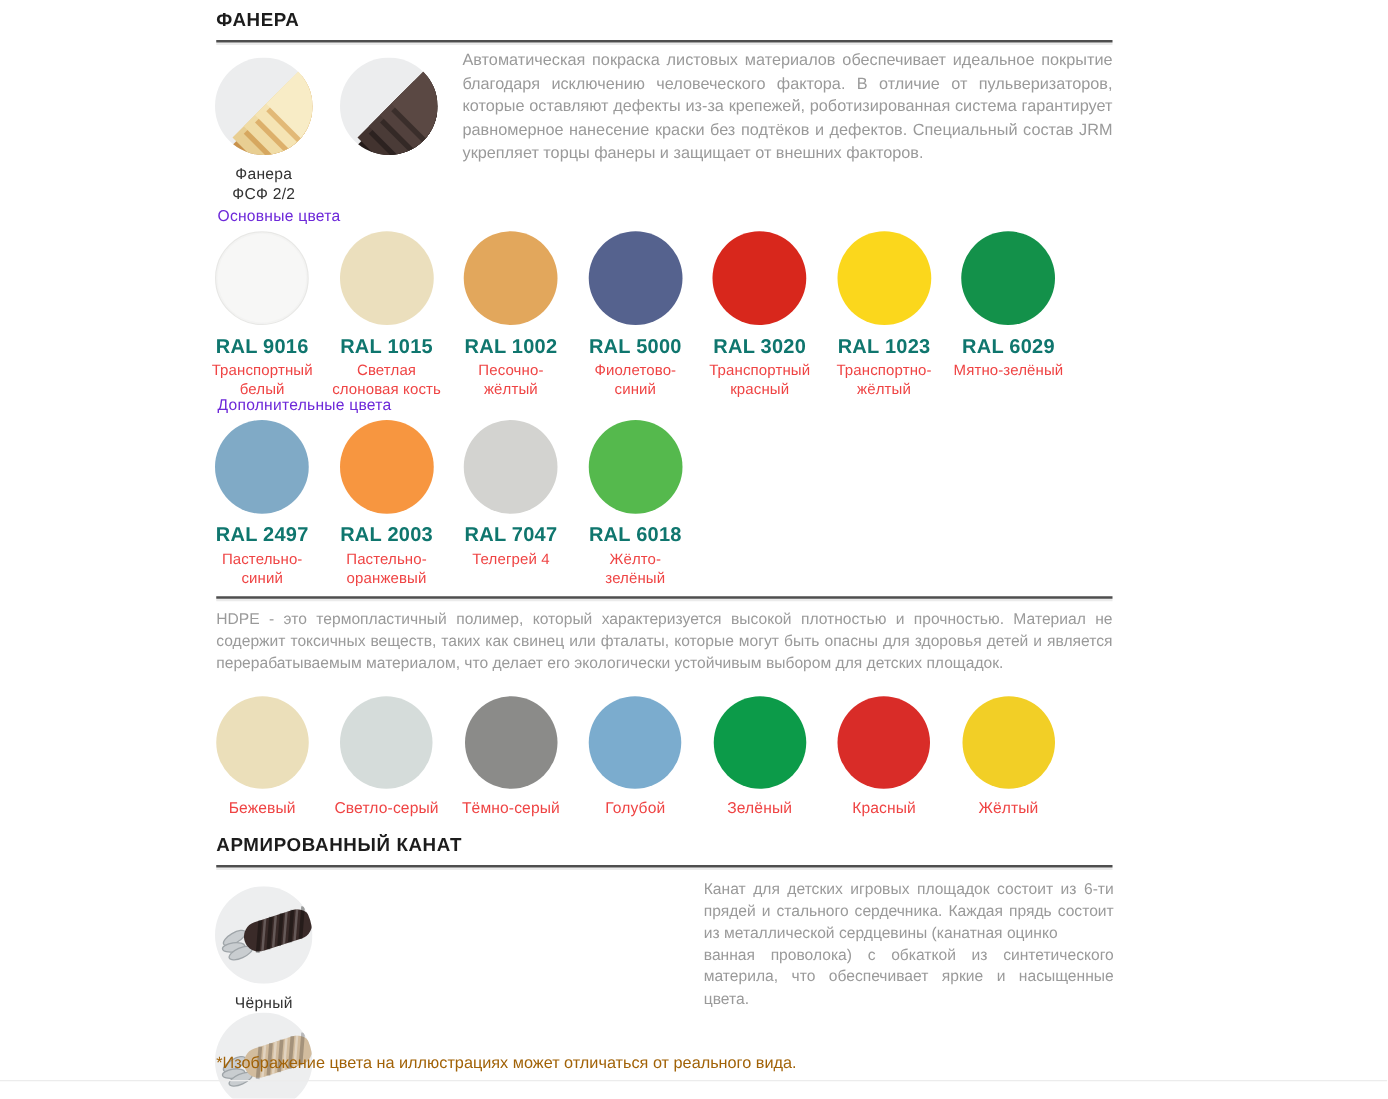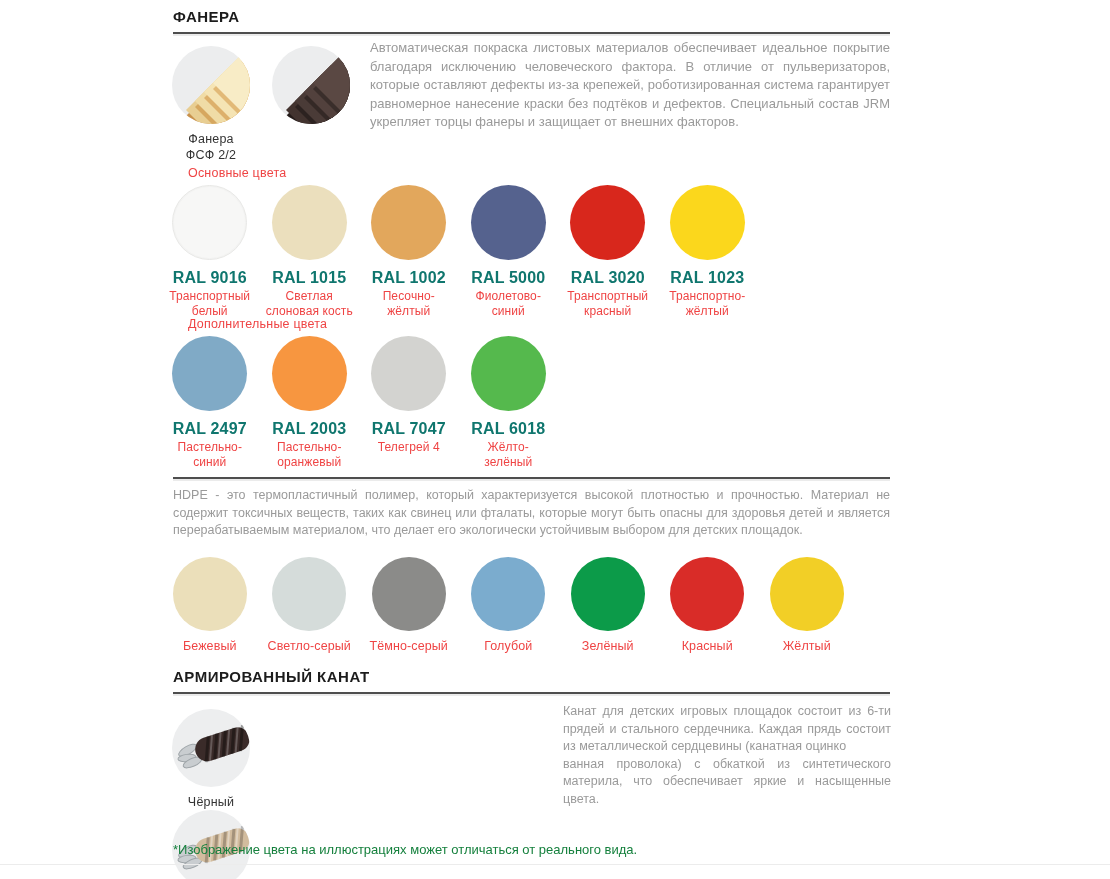--- a/index.html
+++ b/index.html
@@ -6,33 +6,33 @@
   .page{
     position:relative;width:1110px;height:879px;background:#ffffff;overflow:hidden;
     font-family:"Liberation Sans", sans-serif;color:#1e1e1e;
   }
   .sec{position:absolute;left:173px;width:717px;}
   .sec-title{font-size:15px;font-weight:bold;letter-spacing:.5px;color:#1c1c1c;}
   .rule{height:2px;background:#4e4e4e;box-shadow:0 2px 0 rgba(0,0,0,.08);margin-top:7px;}
   .desc{
     font-size:13px;line-height:18.5px;color:#9a9a9a;text-align:justify;margin:0;
   }
-  .group-label{position:absolute;left:15px;font-size:12.5px;color:#ef4444;letter-spacing:.2px;}
+  .group-label{position:absolute;left:1px;font-size:12.5px;color:#6d28d9;letter-spacing:.2px;}
   .row{position:absolute;display:flex;}
   .citem{width:99.5px;text-align:center;flex:0 0 auto;}
   .pitem{width:100px;text-align:center;flex:0 0 auto;position:relative;}
   .dot{width:75px;height:75px;border-radius:50%;margin:0 auto;}
   .dot.sm{width:74px;height:74px;}
   .dot.ringed{box-sizing:border-box;border:1px solid #e8e8e6;box-shadow:0 0 0 1px #f3f3f2 inset;}
   .ccode{margin-top:9px;font-size:16px;font-weight:bold;color:#0f766e;letter-spacing:.2px;}
   .cname{margin-top:2px;font-size:12px;line-height:14.5px;color:#ef4444;white-space:pre-line;letter-spacing:.1px;}
   .plabel{width:140px;margin-left:-20px;margin-top:7px;font-size:12.5px;line-height:16px;color:#333;
     text-align:center;white-space:pre-line;letter-spacing:.2px;}
   .photo{display:block;margin:0 auto;}
-  .footnote{position:absolute;left:173px;top:842px;font-size:13px;color:#15803d;}
+  .footnote{position:absolute;left:173px;top:842px;font-size:13px;color:#a16207;}
   .bottom-line{position:absolute;left:0;top:864px;width:1110px;height:1px;background:#ececec;}
   .hdesc{position:absolute;left:197px;top:31px;width:520px;}
   .rope-desc{position:absolute;left:390px;top:35px;width:328px;font-size:12.5px;line-height:17.5px;
     color:#9a9a9a;text-align:justify;white-space:pre-line;margin:0;}
 </style>
 </head>
 <body>
 
 <div class="page">
 
@@ -135,20 +135,25 @@
         <div class="ccode">RAL 3020</div>
         <div class="cname">Транспортный
 красный</div>
       </div>
       <div class="citem">
         <div class="dot" style="background: rgb(251, 215, 28); fill: rgb(251, 215, 28);"></div>
         <div class="ccode">RAL 1023</div>
         <div class="cname">Транспортно-
 жёлтый</div>
       </div>
+      <div class="citem">
+        <div class="dot" style="background: rgb(19, 145, 74); fill: rgb(19, 145, 74);"></div>
+        <div class="ccode">RAL 6029</div>
+        <div class="cname">Мятно-зелёный</div>
+      </div>
     </div>
 
     <div class="group-label" style="top:309px;">Дополнительные цвета</div>
 
     <div class="row" style="left:-13px;top:328px;">
       <div class="citem">
         <div class="dot" style="background: rgb(128, 170, 198); fill: rgb(128, 170, 198);"></div>
         <div class="ccode">RAL 2497</div>
         <div class="cname">Пастельно-
 синий</div>

